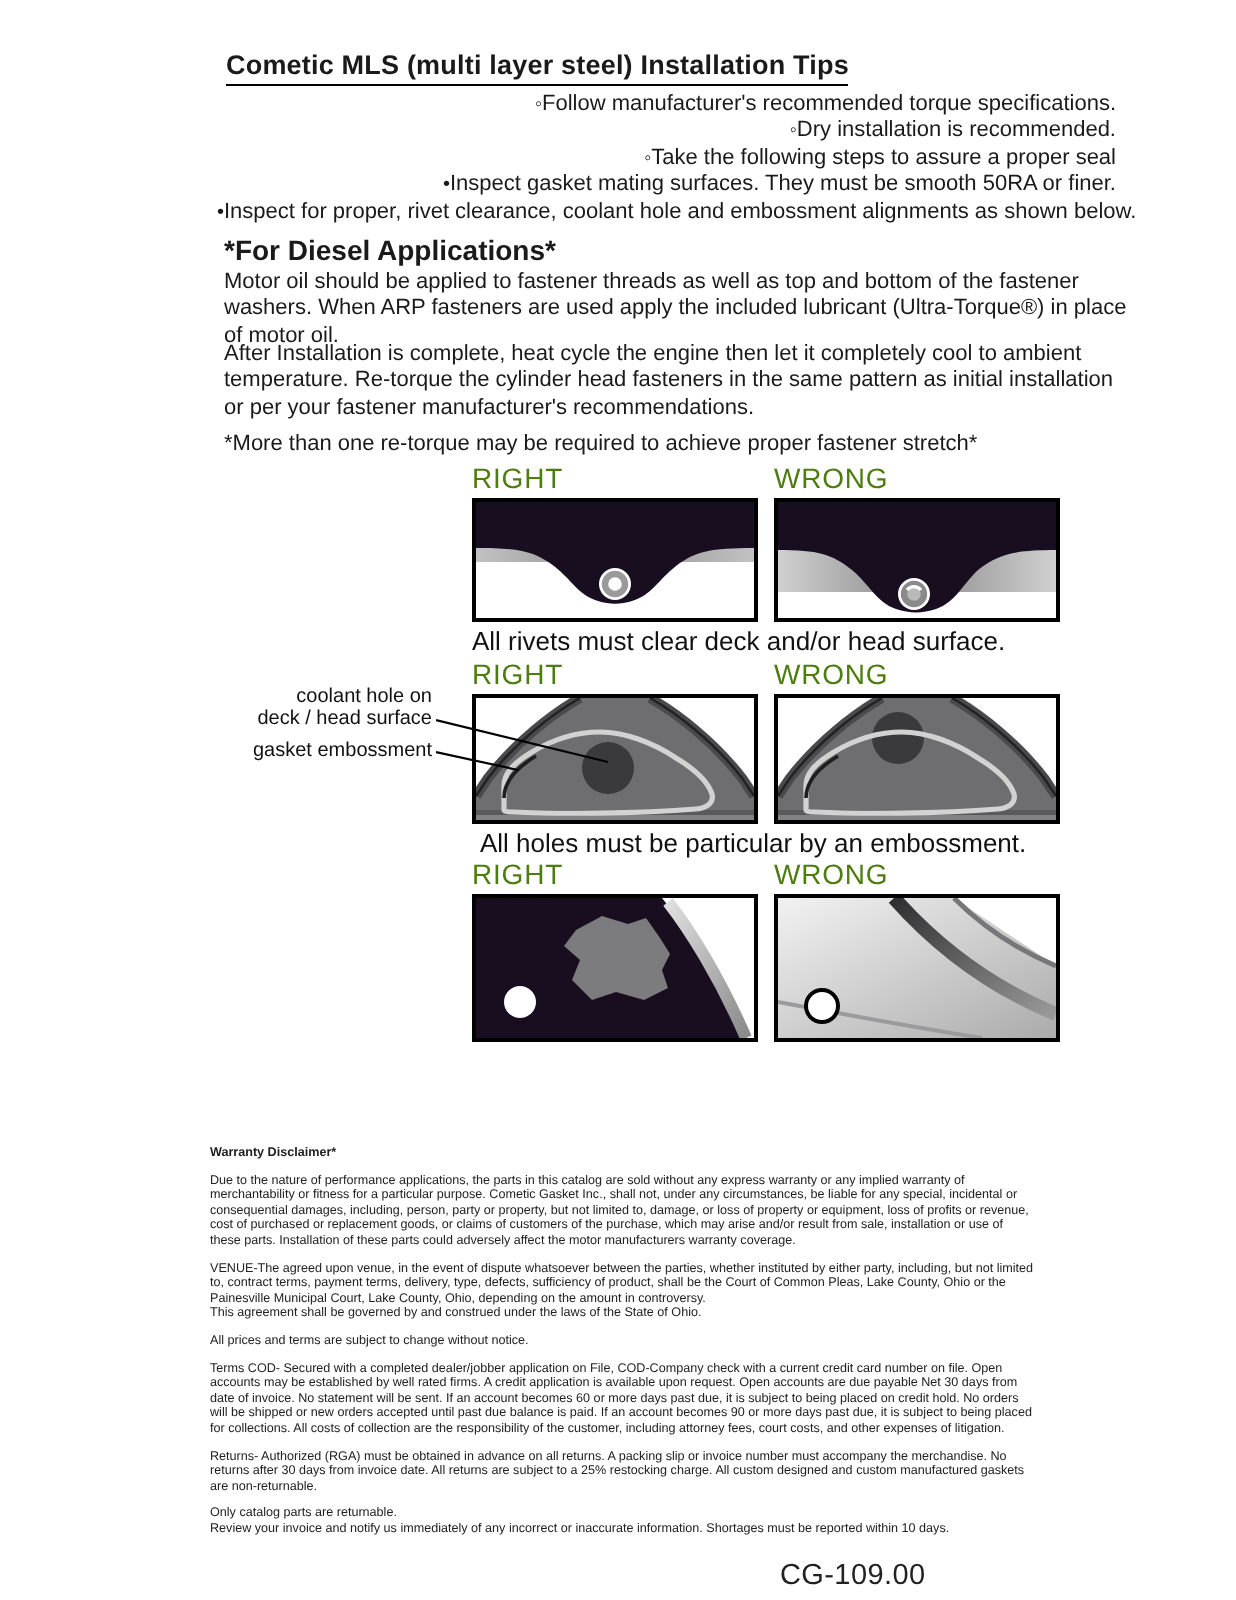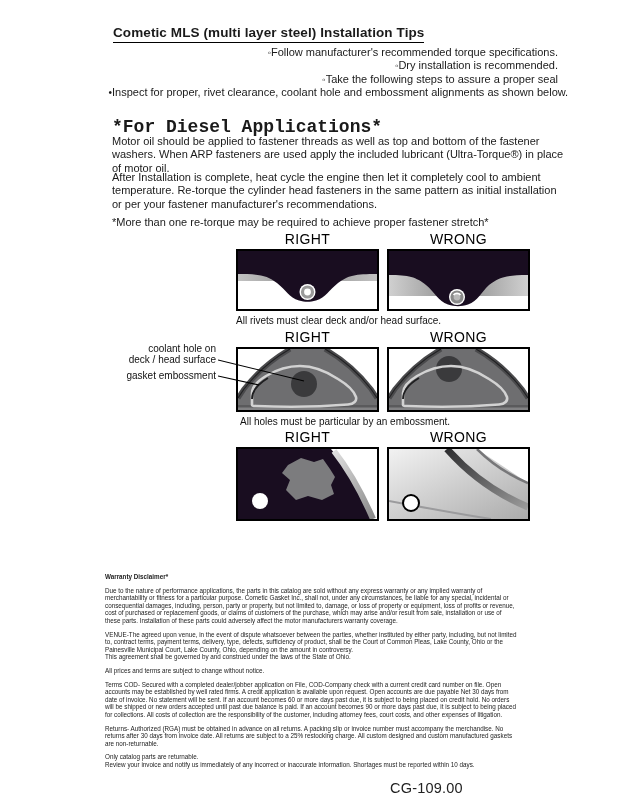--- a/index.html
+++ b/index.html
@@ -13,35 +13,35 @@
   .title{
     left:113px;top:25px;font-size:13.5px;font-weight:bold;
     border-bottom:1.5px solid #000;padding-bottom:2px;letter-spacing:0.1px;
   }
   
   .tips{left:88px;top:46px;width:470px;font-size:11px;line-height:13.4px;text-align:right;}
   .tip{white-space:nowrap;}
   .tip .mk{display:inline-block;width:9px;font-size:10px;}
   .tip.l2{padding-left:15px;}
   
-  .diesel-h{left:112px;top:117px;font-size:18px;font-weight:bold;font-family:Liberation Mono, monospace;}
+  .diesel-h{left:112px;top:117px;font-size:14px;font-weight:bold;}
   .bodytext{font-size:11px;line-height:13.4px;}
   .p1{left:112px;top:135px;width:456px;}
   .p2{left:112px;top:171px;width:456px;}
   .note{left:112px;top:216px;width:456px;}
   
   .fig{width:294px;}
   .fig-labels{display:flex;gap:8px;margin-bottom:2px;}
-  .fig-labels div{width:143px;text-align:center;font-size:14px;letter-spacing:0.4px;color:#000000;}
+  .fig-labels div{width:143px;font-size:14px;letter-spacing:0.4px;color:#4d7c0f;}
   .fig-row{display:flex;gap:8px;}
   .fig-box{width:143px;height:62px;border:2px solid #000;box-sizing:border-box;background:#fff;}
   .fig-box svg{display:block;}
   .fig2 .fig-box{height:65px;}
   .fig3 .fig-box{height:74px;}
-  .fig-cap{font-size:10px;line-height:13px;margin-top:3px;color:#111;}
+  .fig-cap{font-size:13px;line-height:13px;margin-top:3px;color:#111;}
   #figure1{left:236px;top:231px;}
   #figure2{left:236px;top:329px;}
   #figure3{left:236px;top:429px;}
   
   .side-label{left:100px;width:116px;text-align:right;font-size:10px;line-height:11px;color:#111;}
   #coolant-label{top:343px;}
   #embossment-label{top:370px;}
   #leader-lines{left:218px;top:352px;z-index:5;}
   
   .disclaimer{left:105px;top:573px;width:412px;font-size:6.3px;line-height:7.6px;color:#222;}
@@ -53,20 +53,21 @@
 </style>
 </head>
 <body>
 
 <div class="abs title">Cometic MLS (multi layer steel) Installation Tips</div>
 
 <div class="abs tips">
   <div class="tip"><span class="mk">◦</span><span>Follow manufacturer's recommended torque specifications.</span></div>
   <div class="tip"><span class="mk">◦</span><span>Dry installation is recommended.</span></div>
   <div class="tip"><span class="mk">◦</span><span>Take the following steps to assure a proper seal</span></div>
+  <div class="tip l2"><span class="mk">•</span><span>Inspect gasket mating surfaces.  They must be smooth 50RA or finer.</span></div>
   <div class="tip l2"><span class="mk">•</span><span>Inspect for proper, rivet clearance, coolant hole and embossment alignments as shown below.</span></div>
 </div>
 
 <div class="abs diesel-h">*For Diesel Applications*</div>
 <div class="abs bodytext p1">Motor oil should be applied to fastener threads as well as top and bottom of the fastener washers. When ARP fasteners are used apply the included lubricant (Ultra-Torque®) in place of motor oil.</div>
 <div class="abs bodytext p2">After Installation is complete, heat cycle the engine then let it completely cool to ambient temperature. Re-torque the cylinder head fasteners in the same pattern as initial installation or per your fastener manufacturer's recommendations.</div>
 <div class="abs bodytext note">*More than one re-torque may be required to achieve proper fastener stretch*</div>
 
 <div class="abs fig fig1" id="figure1">
   <div class="fig-labels">

